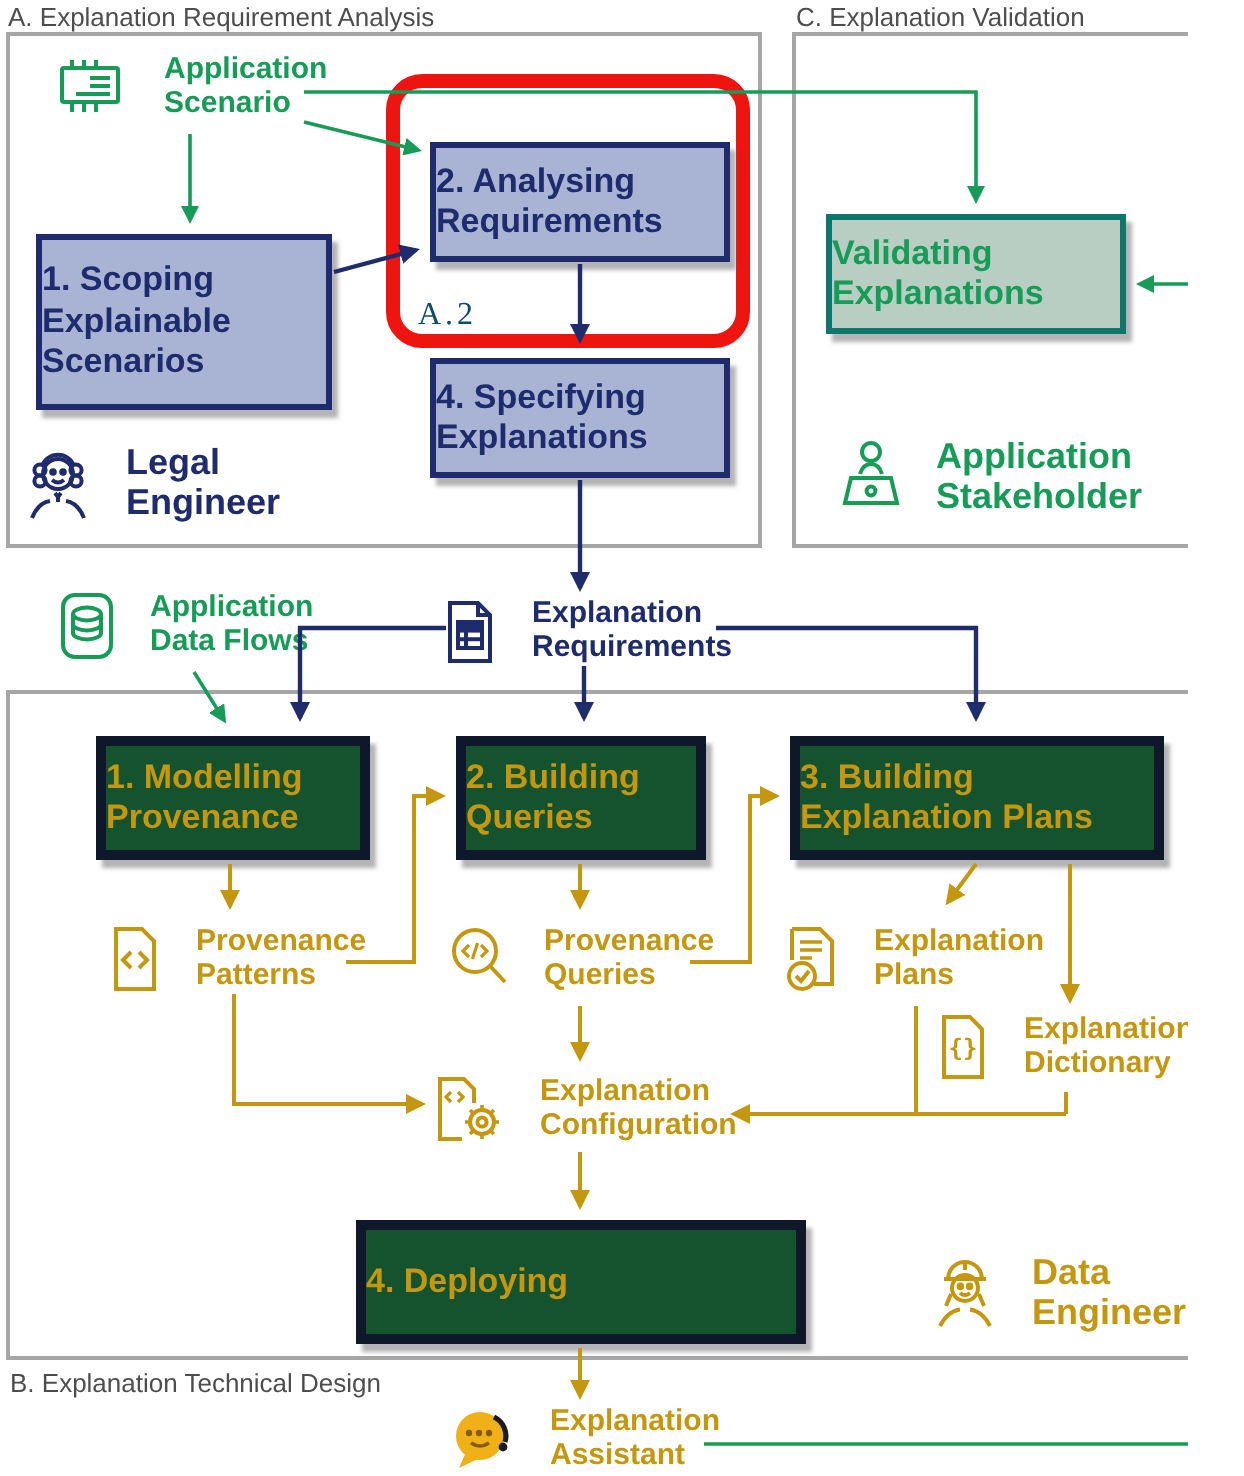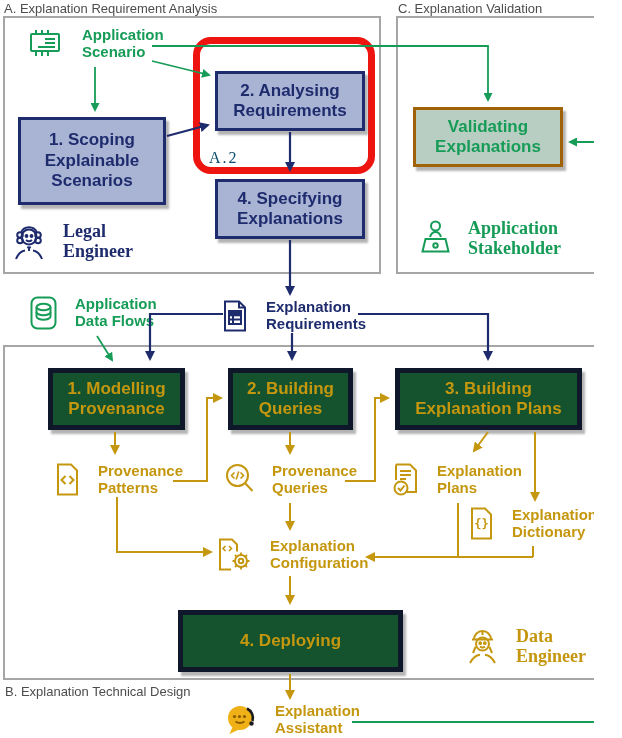--- a/index.html
+++ b/index.html
@@ -1,30 +1,30 @@
 <!DOCTYPE html>
 <html><head>
 <meta charset="utf-8">
 <style>
   html,body{margin:0;padding:0;background:#fff;}
   .stage{position:relative;width:594px;height:738px;background:#ffffff;
          font-family:"Liberation Sans",sans-serif;overflow:hidden;}
   .section{position:absolute;border:2px solid #a6a6a6;box-sizing:border-box;background:transparent;}
   .seclabel{position:absolute;font-size:13px;color:#4d4d4d;white-space:nowrap;}
   .pbox{position:absolute;box-sizing:border-box;display:flex;flex-direction:column;
-        align-items:center;justify-content:center;text-align:center;
+        align-items:flex-start;justify-content:center;text-align:center;
         font-weight:bold;font-size:17px;line-height:1.2;
         box-shadow:3px 4px 2px rgba(105,105,105,.5);}
   .navybox{border:3px solid #1e2c6e;background:#a9b3d4;color:#1e2c6e;}
   .goldbox{border:5px solid #0f172a;background:#14532d;color:#c5970f;}
-  .greenbox{border:3px solid #a16207;background:#b9cec3;color:#169c57;}
+  .greenbox{border:3px solid #0f766e;background:#b9cec3;color:#169c57;}
   .artifact{position:absolute;display:flex;align-items:center;gap:18px;
             font-size:15px;font-weight:600;line-height:1.13;white-space:nowrap;}
   .artifact .lines span{display:block;}
-  .role{font-size:18px;font-family:Liberation Serif, serif;}
+  .role{font-size:18px;}
   .green{color:#169c57}.navy{color:#1e2c6e}.gold{color:#c5970f}
   .red-ring{position:absolute;left:193px;top:37px;width:182px;height:137px;
             border:7px solid #ee1511;border-radius:18px;box-sizing:border-box;}
   .ring-label{position:absolute;left:209px;top:149px;font-family:"Liberation Serif",serif;
               color:#0c4a6e;font-size:16px;letter-spacing:2px;}
   svg.overlay{position:absolute;left:0;top:0;pointer-events:none;}
   svg.icon{flex:0 0 auto;}
 </style>
 </head>
 <body>

